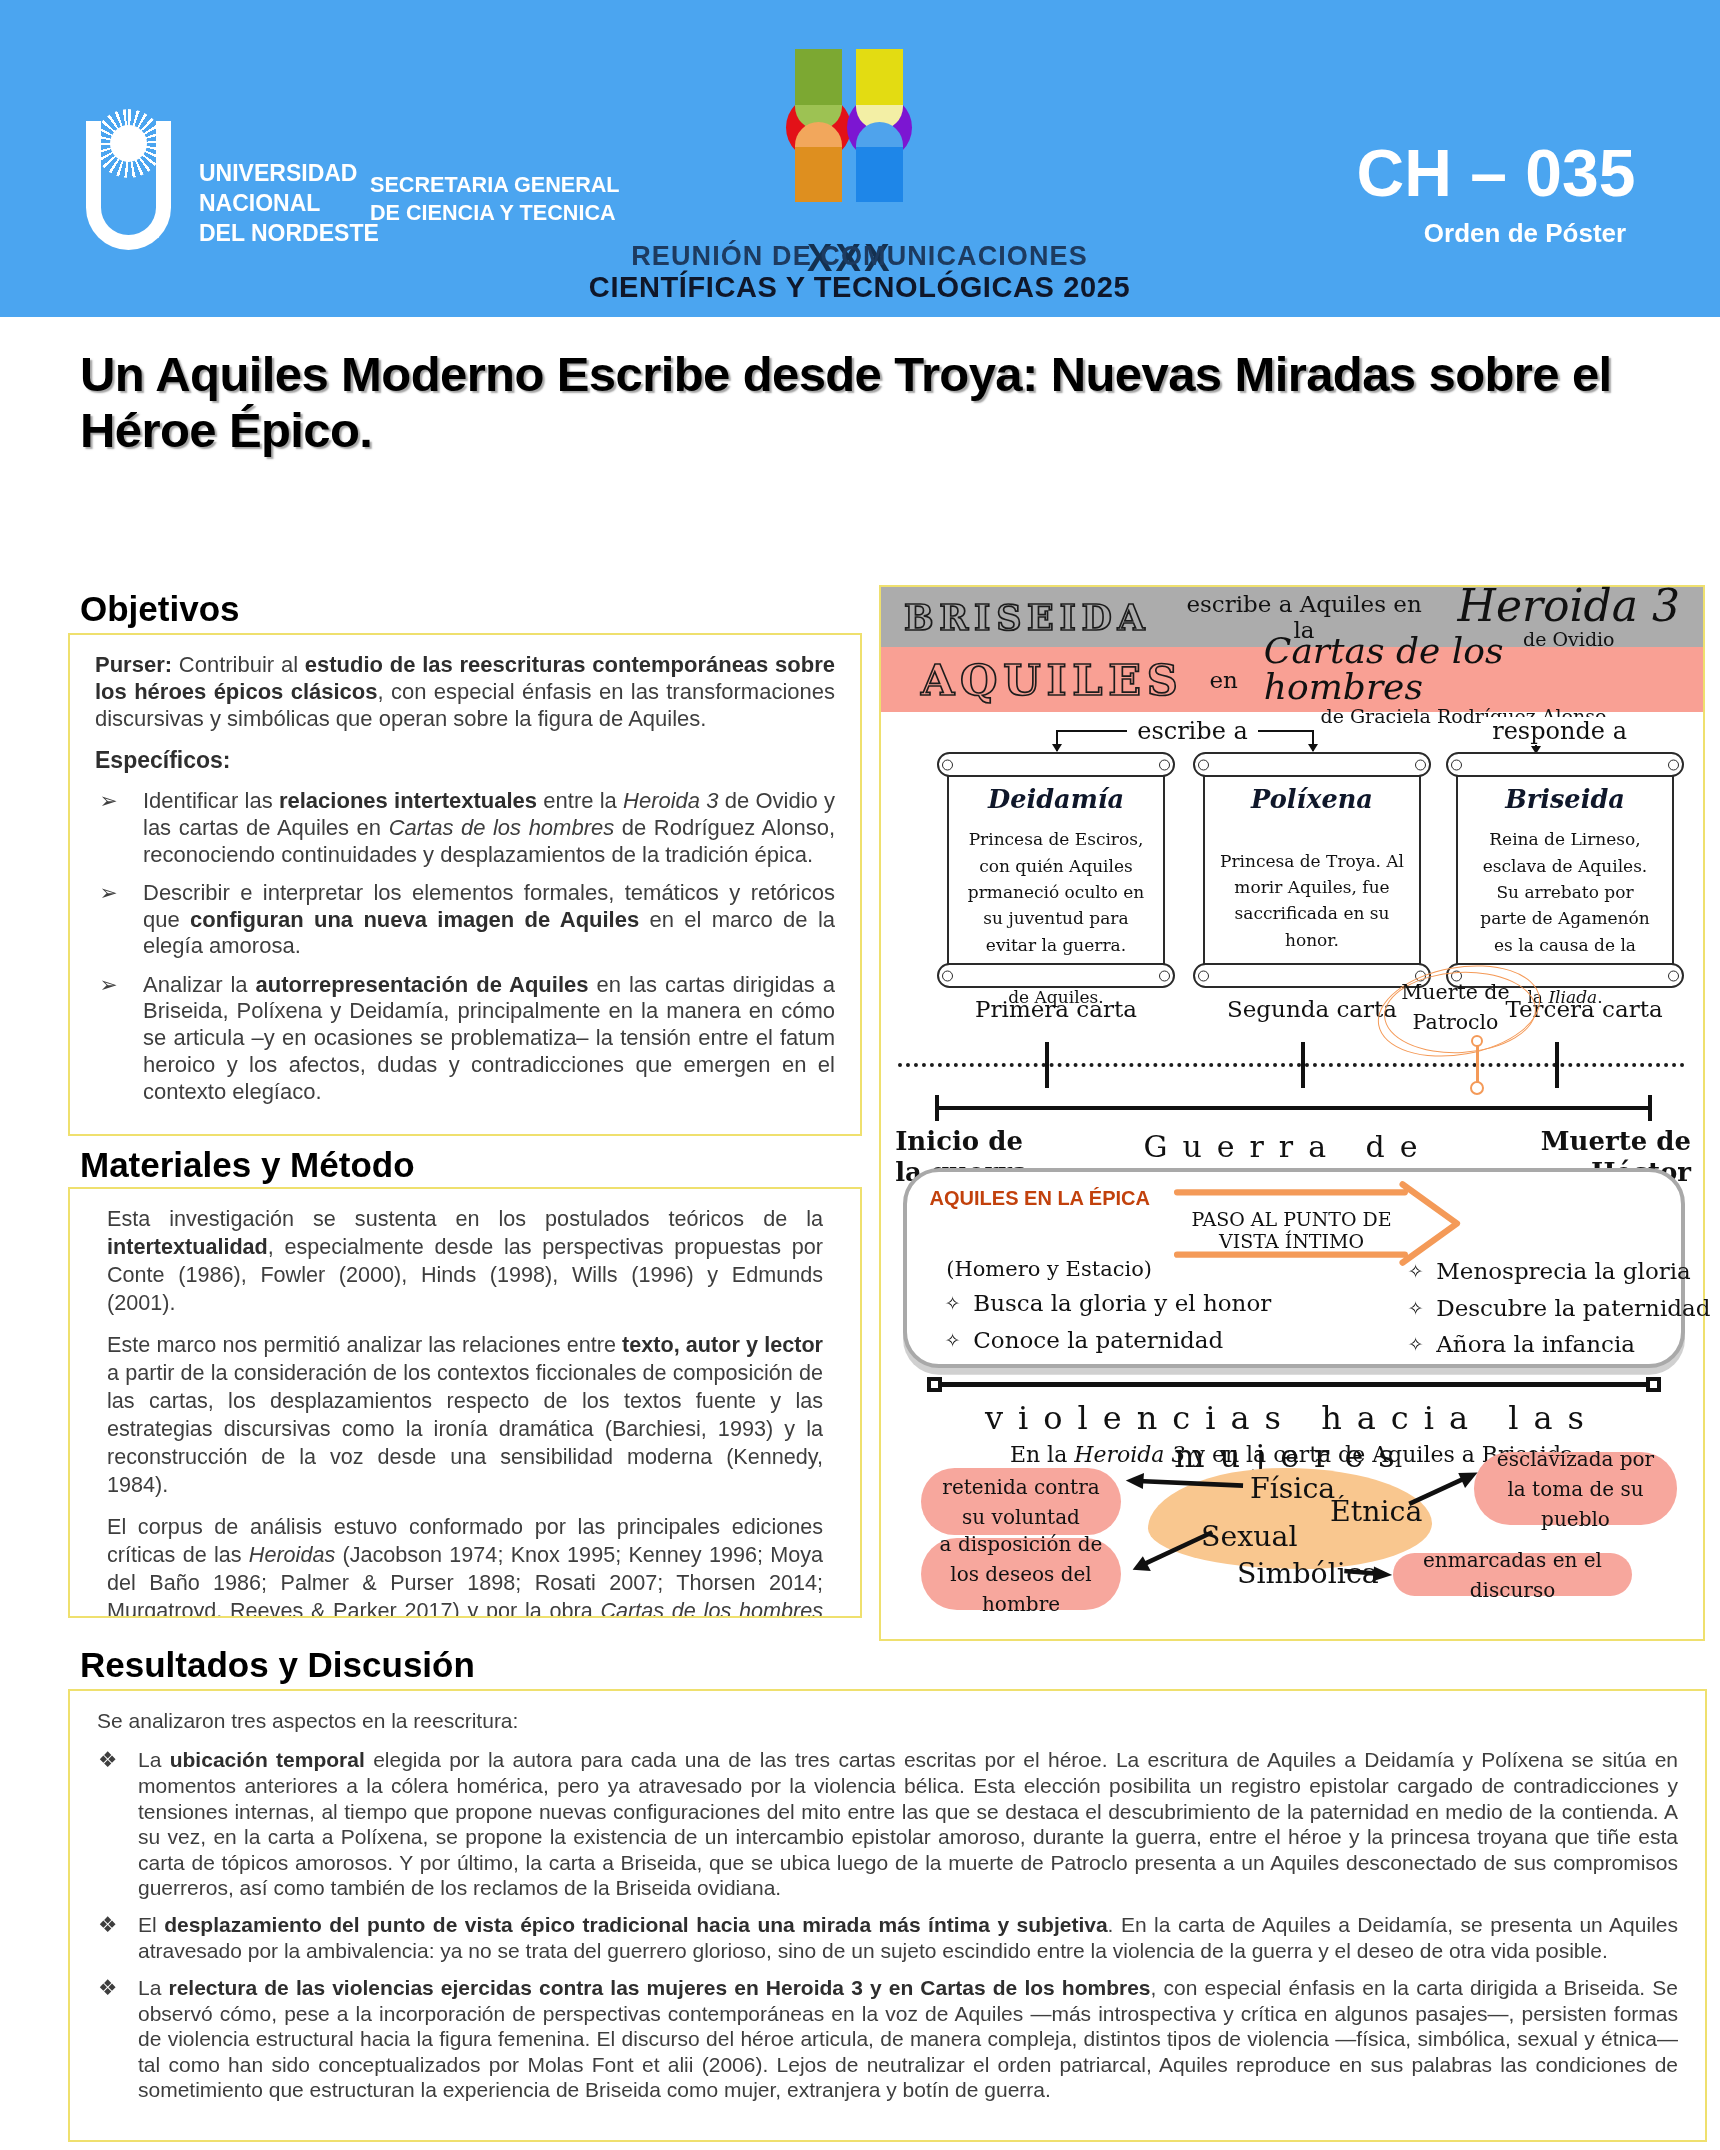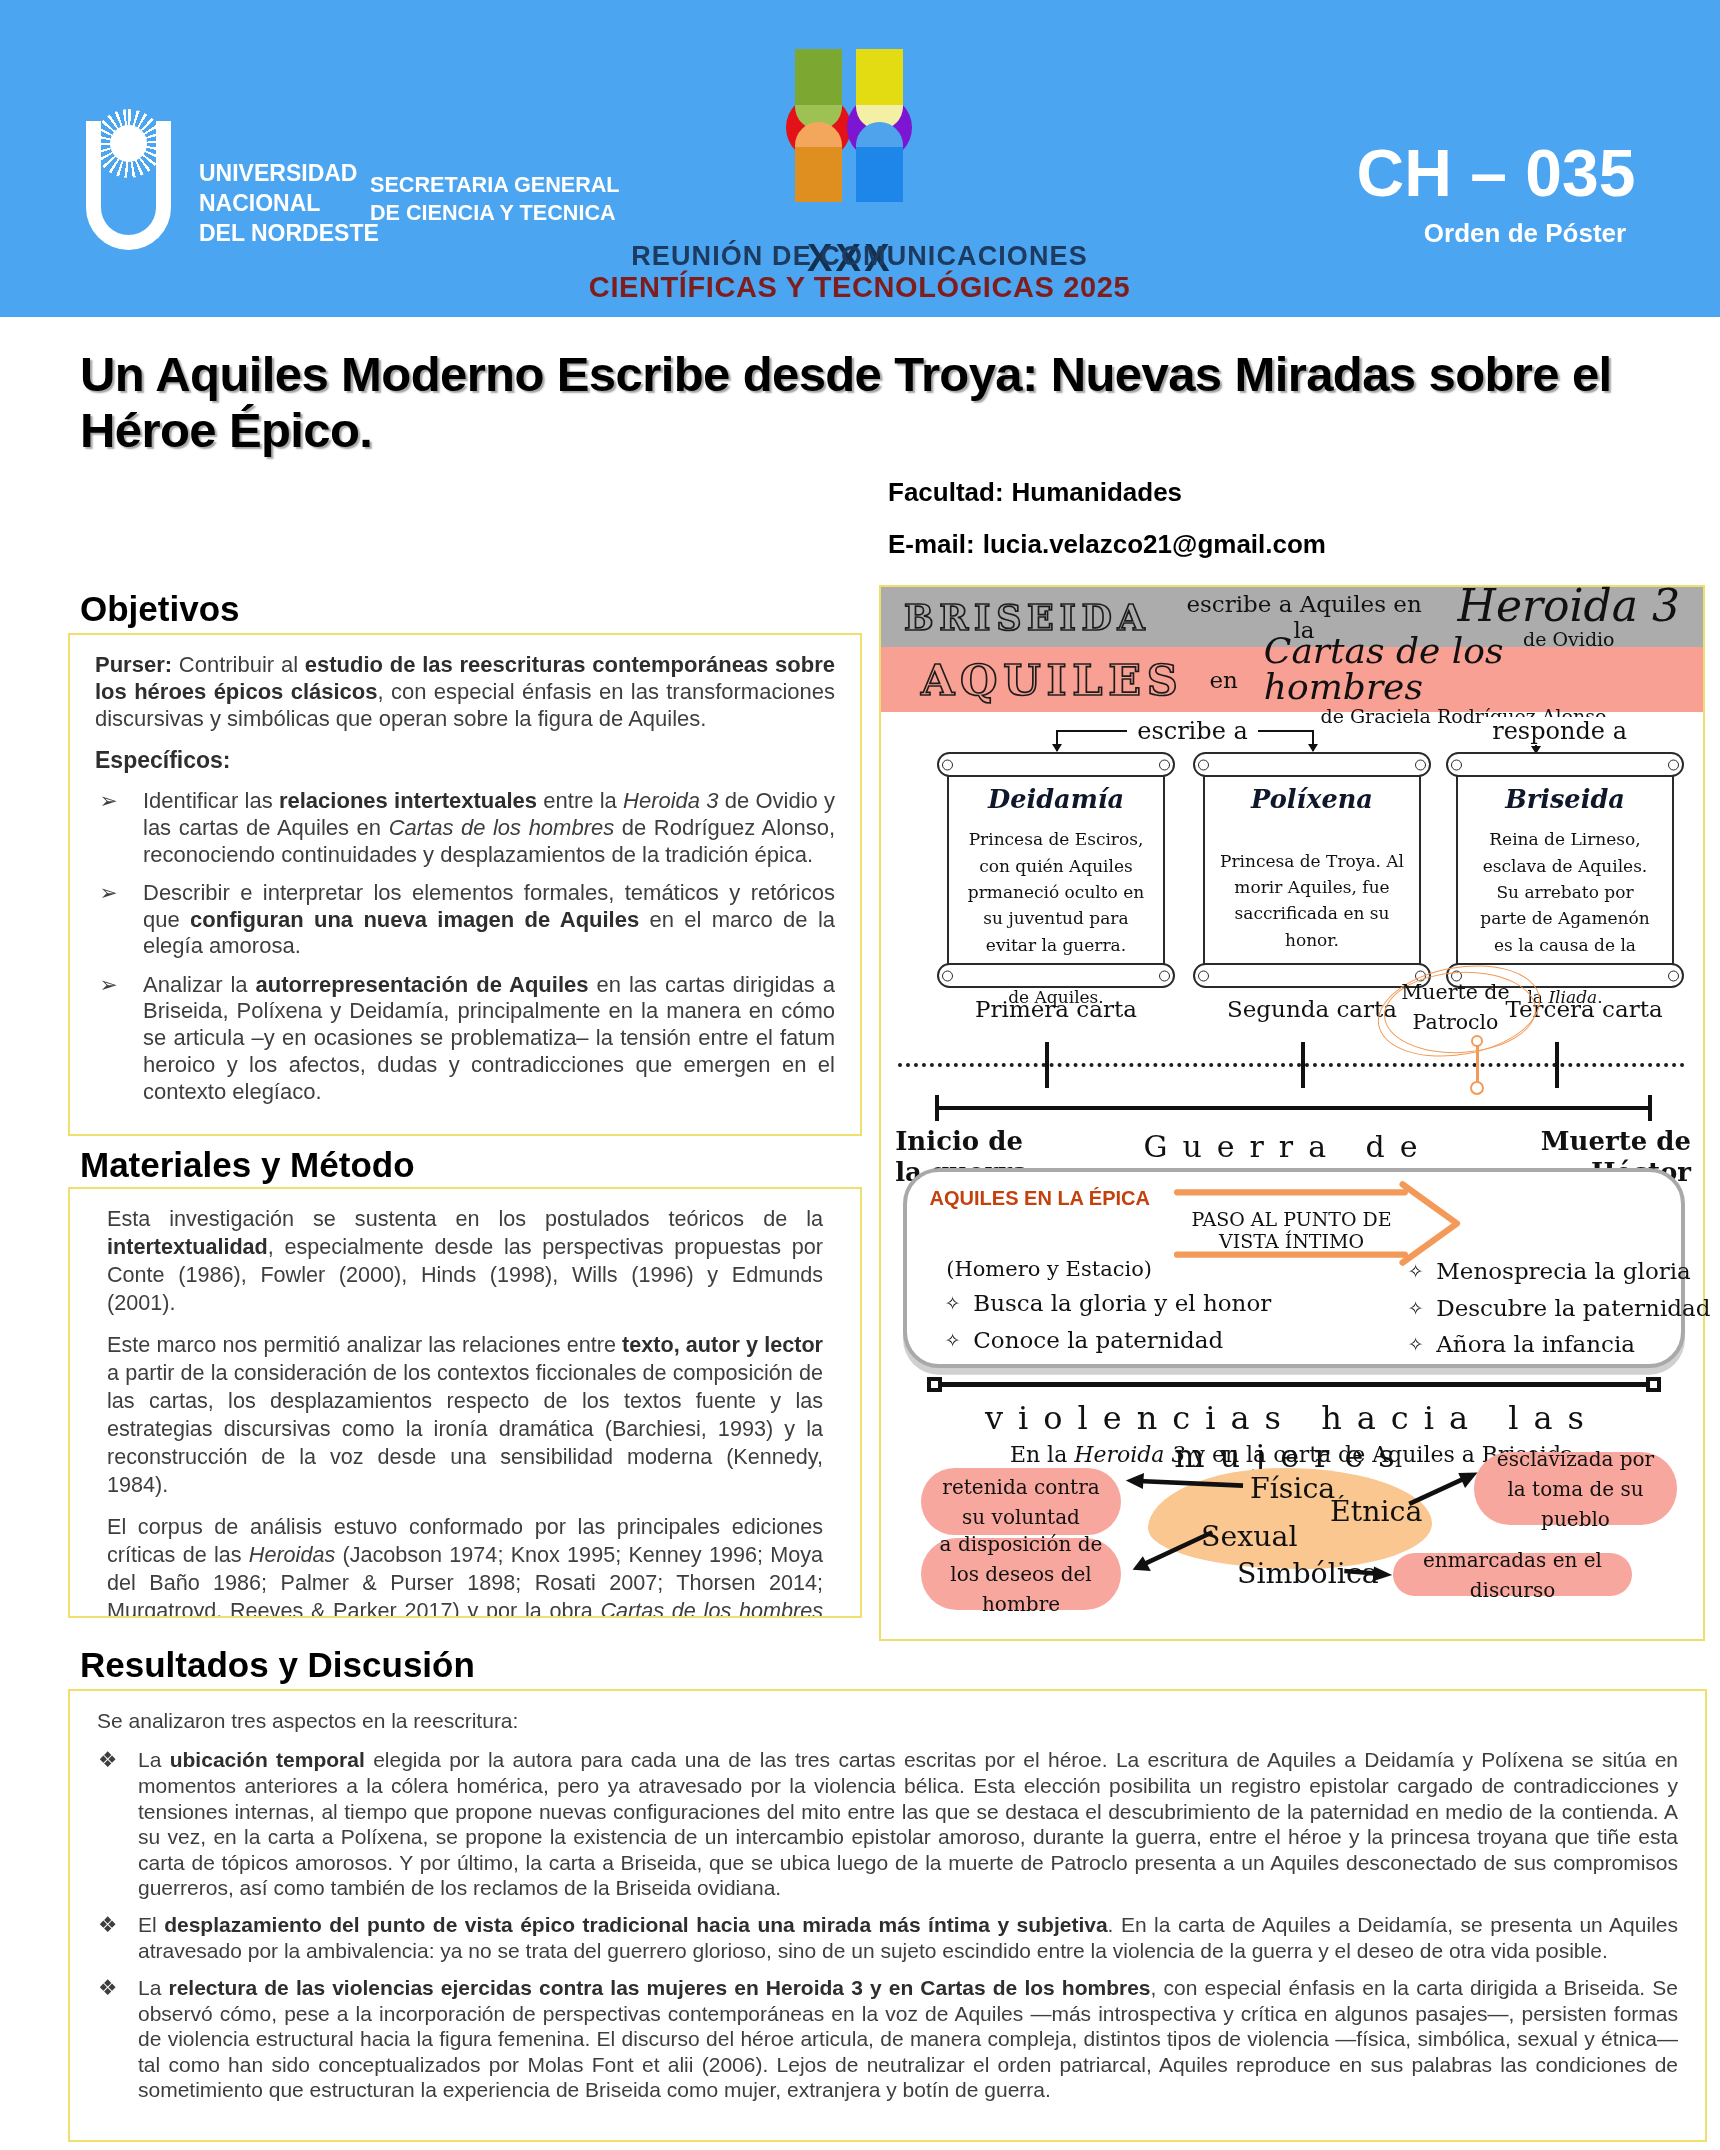--- a/index.html
+++ b/index.html
@@ -27,21 +27,21 @@
   .topR{top:0;height:56px;background:#E3DC12}
   .botR{top:97px;height:56px;background:#1E86E8}
   .circR{position:absolute;left:-9px;top:46px;width:65px;height:65px;border-radius:50%;background:#7C16D2;z-index:0;}
   .semiTR{position:absolute;left:0;right:0;top:56px;height:25px;border-radius:0 0 47px 47px;background:#F3EFA5;z-index:2;}
   .semiBR{position:absolute;left:0;right:0;top:73px;height:25px;border-radius:47px 47px 0 0;background:#4FA3EC;z-index:2;}
   .ev-xxx{position:absolute;left:773px;top:200px;width:154px;text-align:center;
           font-size:38px;font-weight:800;color:#14304F;letter-spacing:3.4px;margin-top:37px;}
   .ev-l1{position:absolute;left:541px;top:241px;width:637px;text-align:center;
          font-size:27px;font-weight:600;color:#1D3B60;letter-spacing:1.1px;}
   .ev-l2{position:absolute;left:541px;top:271px;width:637px;text-align:center;
-         font-size:29px;font-weight:800;color:#7f1d1d;letter-spacing:0.6px;}
+         font-size:29px;font-weight:800;color:#0f172a;letter-spacing:0.6px;}
   .code{position:absolute;left:1297px;top:135px;width:398px;text-align:center;
         font-size:66px;font-weight:800;color:#fff;}
   .code-sub{position:absolute;left:1326px;top:218px;width:398px;text-align:center;
         font-size:26px;font-weight:700;color:#fff;}
 
   
   .title{position:absolute;left:80px;top:346px;width:1587px;margin:0;
          font-size:49px;font-weight:800;color:#000;letter-spacing:-0.6px;
          text-shadow:2.3px 2.3px 1.7px rgba(90,90,90,0.55);}
   .meta{position:absolute;font-size:26px;font-weight:700;color:#000;}
@@ -217,28 +217,20 @@
     </div>
     <div class="ev-xxx">XXX</div>
     <div class="ev-l1">REUNIÓN DE COMUNICACIONES</div>
     <div class="ev-l2">CIENTÍFICAS Y TECNOLÓGICAS 2025</div>
     <div class="code">CH – 035</div>
     <div class="code-sub">Orden de Póster</div>
   </header>
 
   <h1 class="title">Un Aquiles Moderno Escribe desde Troya: Nuevas Miradas sobre el Héroe Épico.</h1>
 
-  <div class="meta meta-r">
-    <div class="mrow">
-      <span class="mlabel">Facultad:</span><span>Humanidades</span>
-    </div>
-    <div class="mrow">
-      <span class="mlabel">E-mail:</span><span>lucia.velazco21@gmail.com</span>
-    </div>
-  </div>
 
   <h2 class="sec" id="sec-obj">Objetivos</h2>
   <div class="box obj-box">
     <p><span class="b">Purser: </span><span>Contribuir al </span><span class="b">estudio de las reescrituras contemporáneas sobre los héroes épicos clásicos</span><span>, con especial énfasis en las transformaciones discursivas y simbólicas que operan sobre la figura de Aquiles.</span></p>
     <p class="sublab">Específicos:</p>
     <div class="li">
       <span class="mk">➢</span>
       <div><span>Identificar las </span><span class="b">relaciones intertextuales</span><span> entre la </span><span class="i">Heroida 3</span><span> de Ovidio y las cartas de Aquiles en </span><span class="i">Cartas de los hombres</span><span> de Rodríguez Alonso, reconociendo continuidades y desplazamientos de la tradición épica.</span></div>
     </div>
     <div class="li">

